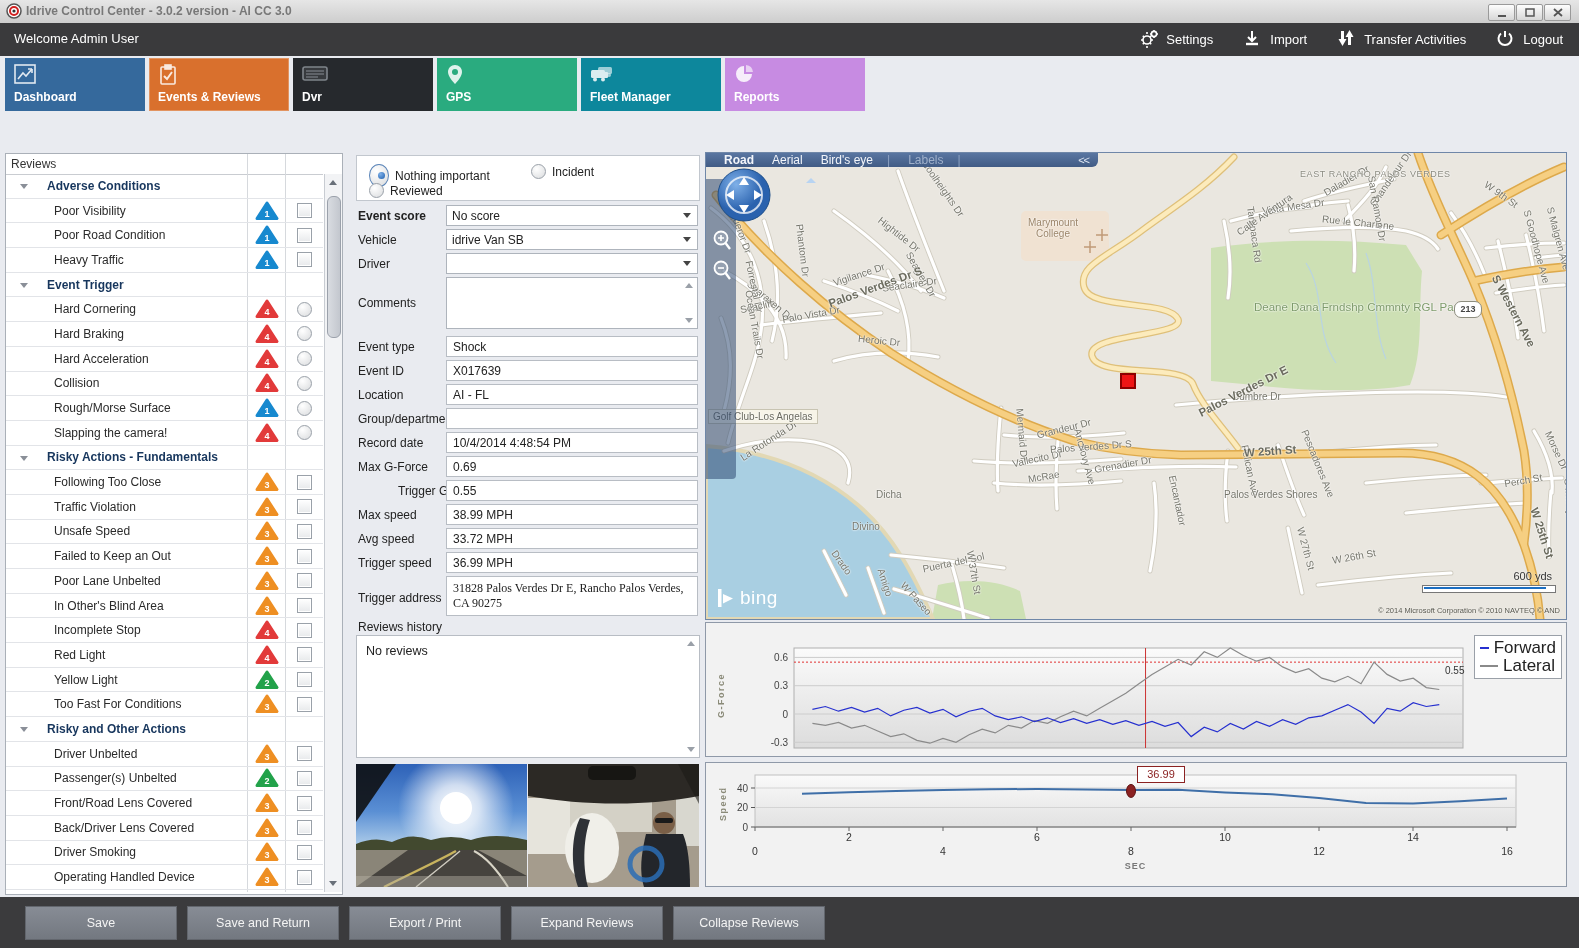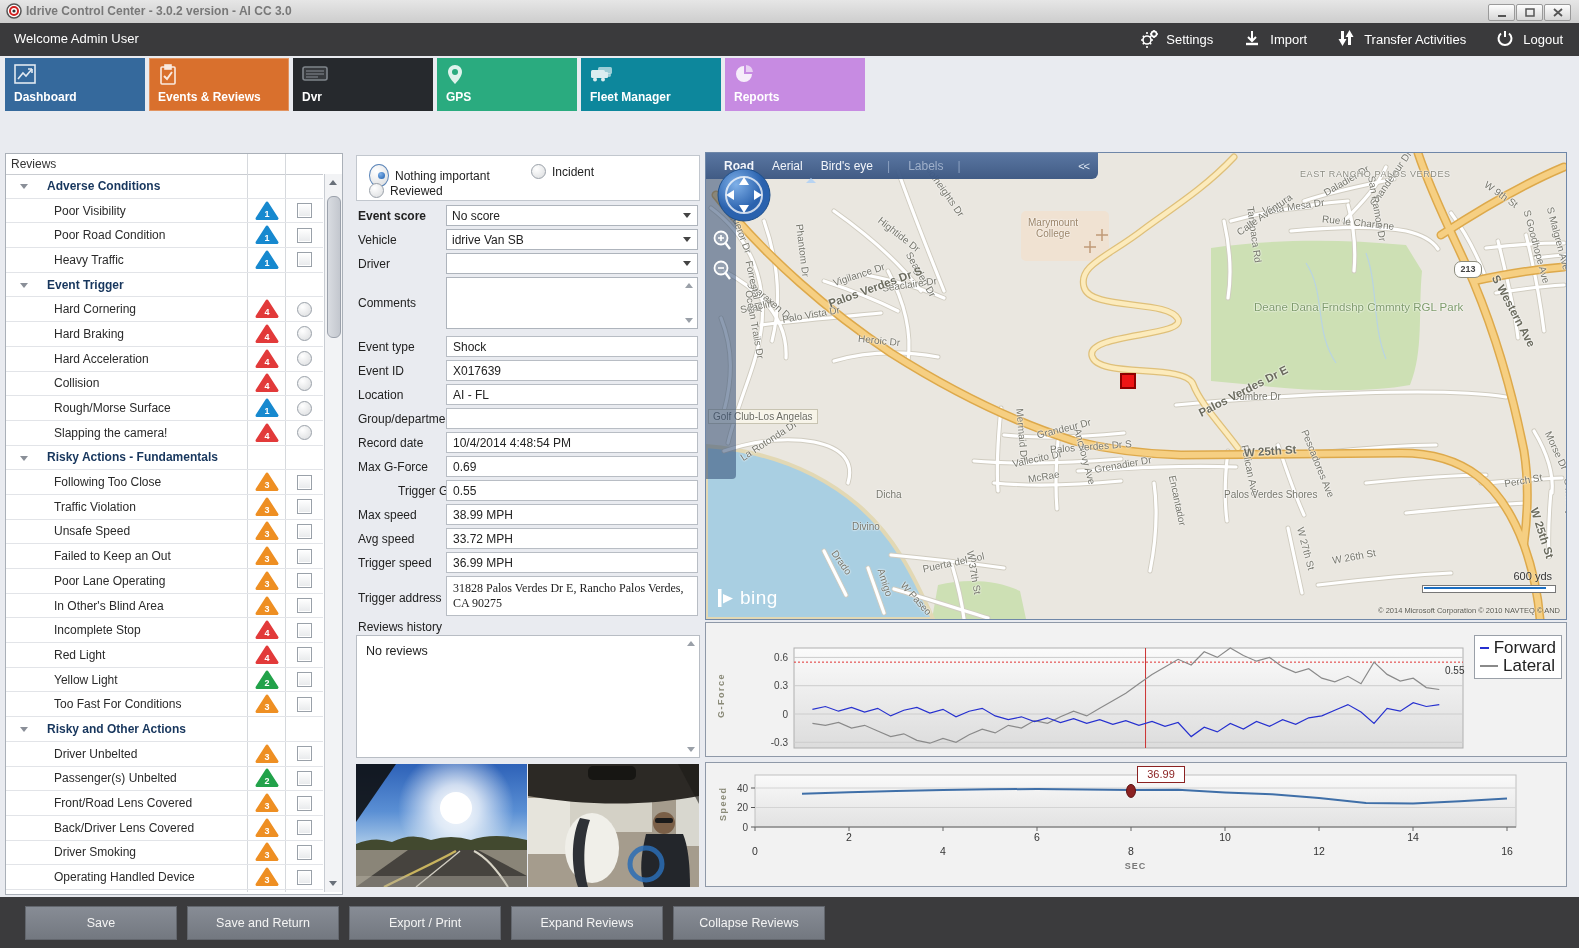--- a/index.html
+++ b/index.html
@@ -75,23 +75,23 @@
 
   
   #map{left:705px;top:152px;width:860px;height:466px;border:1px solid #6f87a8;background:#eae7e0;overflow:hidden;}
   #map-labels{position:absolute;left:0;top:0;width:860px;height:466px;}
   .mlbl{position:absolute;font-size:10px;color:#76766c;white-space:nowrap;text-shadow:0 0 2px #fff,0 0 2px #fff;}
   .mlbl.big{font-size:11.5px;font-weight:bold;color:#6b6b5e;}
   .mlbl.park{color:#7e9b6b;font-size:11.5px;}
   .mlbl.city{font-size:9px;letter-spacing:.6px;color:#8b8b80;}
   .mlbl.poi{color:#9b8468;width:70px;white-space:normal;text-align:center;line-height:11px;}
   .mlbl.box{background:#f7f4e8;border:1px solid #c8c4b2;padding:1px 4px;color:#6a6a5f;}
-  #shield{position:absolute;width:26px;height:15px;background:#fff;border:1px solid #8d8d7f;border-radius:7px;font-size:9px;font-weight:bold;color:#444;text-align:center;line-height:15px;}
+  #shield{position:absolute;width:26px;height:15px;background:#fff;border:1px solid #8d8d7f;border-radius:7px;font-size:9px;font-weight:bold;color:#444;text-align:center;line-height:15px;margin-top:40px;}
   #marker{position:absolute;width:12px;height:12px;background:#ee1515;border:2px solid #8d0000;}
-  #map-topbar{position:absolute;left:0;top:0;width:392px;height:26px;background:linear-gradient(rgba(82,112,158,.95),rgba(56,84,128,.95));border-radius:0 0 6px 0;display:flex;align-items:center;color:#fff;}
+  #map-topbar{position:absolute;left:0;top:0;width:392px;height:14px;background:linear-gradient(rgba(82,112,158,.95),rgba(56,84,128,.95));border-radius:0 0 6px 0;display:flex;align-items:center;color:#fff;}
   .mtb{margin-left:18px;font-size:12px;cursor:pointer;color:#f2f5fa;}
   .mtb.active{font-weight:bold;}
   .mtb.dim{color:#9fb0ca;}
   .mtb-sep{margin-left:14px;color:#8ba0c0;}
   #mtb-collapse{margin-left:auto;margin-right:9px;font-size:11px;letter-spacing:-1px;color:#dfe7f2;cursor:pointer;}
   #road-caret{position:absolute;left:100px;top:25px;width:0;height:0;border-left:5px solid transparent;border-right:5px solid transparent;border-bottom:5px solid #b8d4f2;}
   #zoomstrip{position:absolute;left:0;top:26px;width:30px;height:300px;background:rgba(47,75,115,.55);border-radius:0 0 4px 0;}
   #pancircle{position:absolute;left:8px;top:12px;cursor:pointer;}
   .magbtn{position:absolute;left:5px;cursor:pointer;}
   #bing-logo{position:absolute;left:10px;bottom:10px;display:flex;align-items:center;gap:4px;color:#fff;}
@@ -460,21 +460,21 @@
               <path d="M12,2 L22,17.5 L2,17.5 Z" fill="#ee8f23" stroke="#ee8f23" stroke-width="3" stroke-linejoin="round"></path>
               <text x="12" y="16" font-size="9" font-weight="bold" fill="#fff" text-anchor="middle" font-family="Liberation Sans,sans-serif">3</text>
             </svg>
           </div>
           <div class="cell colsep">
             <div class="chk"></div>
           </div>
         </div>
         <div class="rrow item">
           <div class="exp"></div>
-          <div class="lbl">Poor Lane Operating</div>
+          <div class="lbl">Poor Lane Unbelted</div>
           <div class="cell colsep">
             <svg width="24" height="20">
               <path d="M12,2 L22,17.5 L2,17.5 Z" fill="#ee8f23" stroke="#ee8f23" stroke-width="3" stroke-linejoin="round"></path>
               <text x="12" y="16" font-size="9" font-weight="bold" fill="#fff" text-anchor="middle" font-family="Liberation Sans,sans-serif">3</text>
             </svg>
           </div>
           <div class="cell colsep">
             <div class="chk"></div>
           </div>
         </div>

